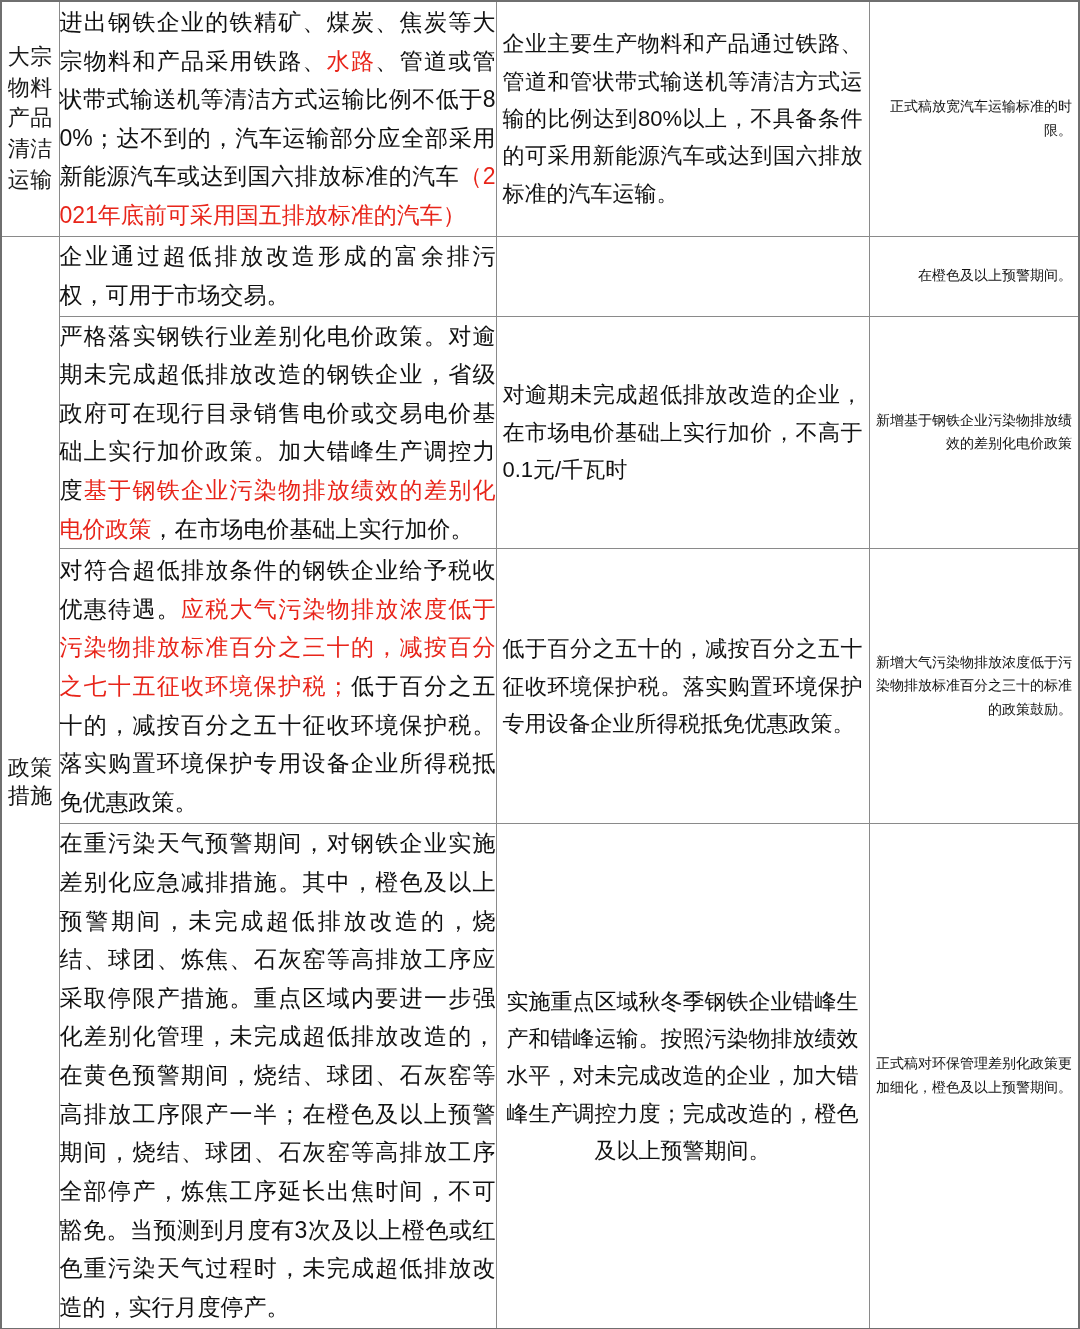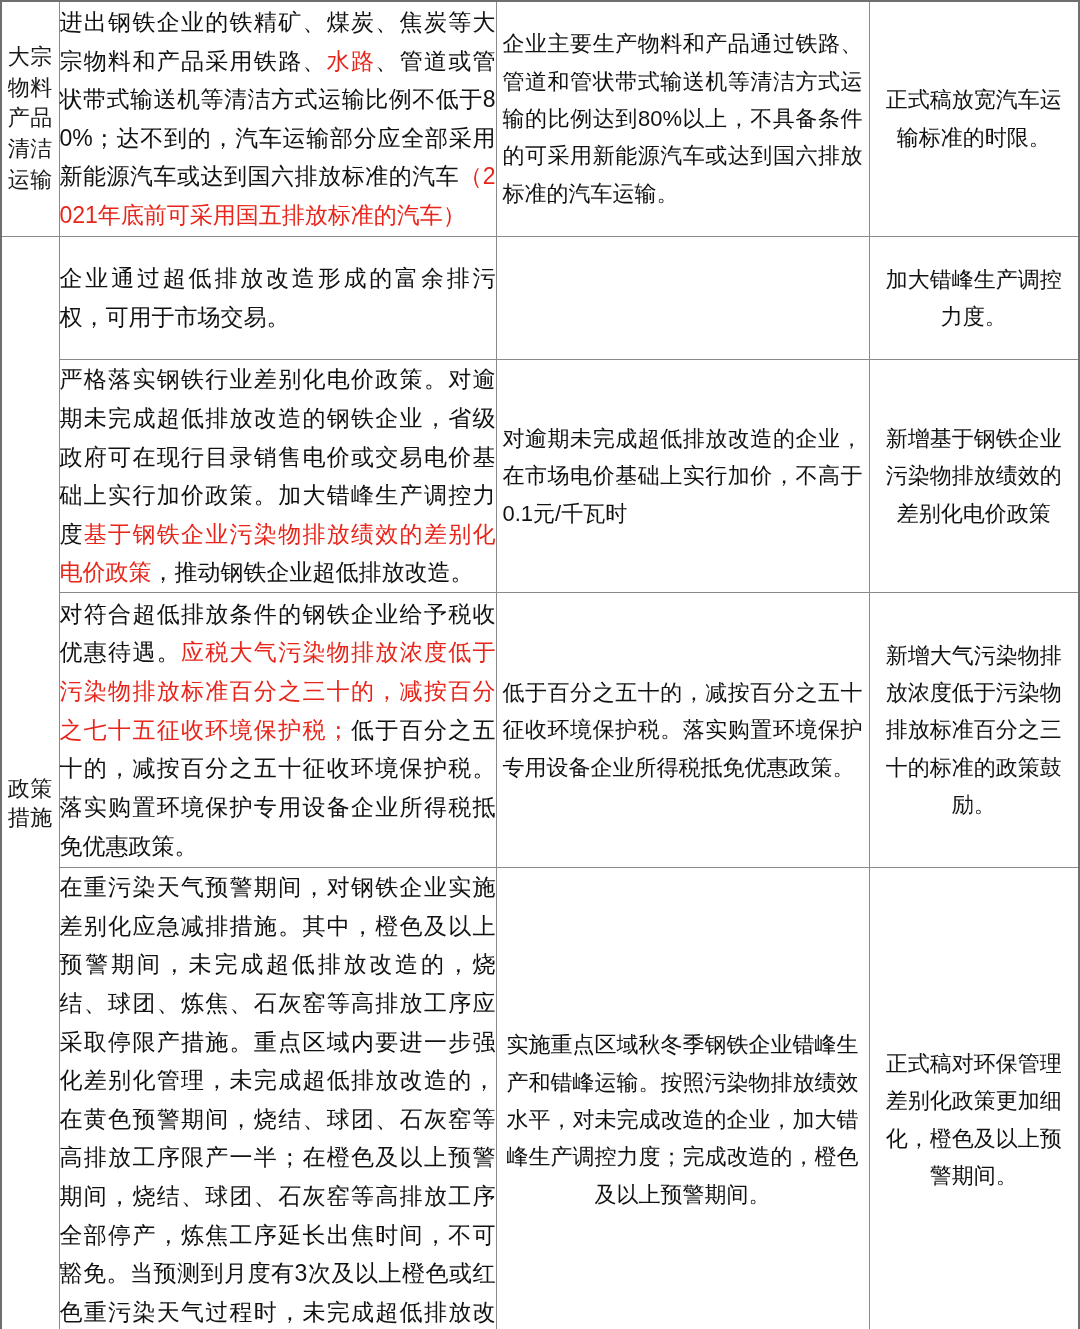--- a/index.html
+++ b/index.html
@@ -61,24 +61,24 @@
   .para.center {
     text-align: center;
   }
   .para.small {
     font-size: 22px;
     line-height: 1.70;
     padding: 7px 6px;
     margin-left: 36px;
   }
   .para.note {
-    font-size: 22px;
+    font-size: 14px;
     line-height: 1.70;
-    text-align: center;
-    padding: 24px 6px;
+    text-align: right;
+    padding: 7px 6px;
   }
   .red { color: #e8251a; }
   .emptycell { }
 
   
   .cat-transport { font-size: 22px; line-height: 1.40; }
 </style>
 </head>
 <body>
 
@@ -103,24 +103,24 @@
         <td class="para small" id="final-0"><span>企业主要生产物料和产品通过铁路、管道和管状带式输送机等清洁方式运输的比例达到80%以上，不具备条件的可采用新能源汽车或达到国六排放标准的汽车运输。</span></td>
         <td class="para note" id="note-0"><span>正式稿放宽汽车运输标准的时限。</span></td>
       </tr>
       <tr style="height:80px;">
         <td class="cat" rowspan="4" id="cat-policy">
             <span>政策</span>
             <span>措施</span>
           </td>
         <td class="para" id="draft-1"><span>企业通过超低排放改造形成的富余排污权，可用于市场交易。</span></td>
         <td class="para small emptycell" id="final-1"></td>
-        <td class="para note" id="note-1"><span>加大错峰生产调控力度。</span></td>
+        <td class="para note" id="note-1"><span>在橙色及以上预警期间。</span></td>
       </tr>
       <tr style="height:232px;">
-        <td class="para" id="draft-2"><span>严格落实钢铁行业差别化电价政策。对逾期未完成超低排放改造的钢铁企业，省级政府可在现行目录销售电价或交易电价基础上实行加价政策。加大错峰生产调控力度</span><span class="red">基于钢铁企业污染物排放绩效的差别化电价政策</span><span>，推动钢铁企业超低排放改造。</span></td>
+        <td class="para" id="draft-2"><span>严格落实钢铁行业差别化电价政策。对逾期未完成超低排放改造的钢铁企业，省级政府可在现行目录销售电价或交易电价基础上实行加价政策。加大错峰生产调控力度</span><span class="red">基于钢铁企业污染物排放绩效的差别化电价政策</span><span>，在市场电价基础上实行加价。</span></td>
         <td class="para small" id="final-2"><span>对逾期未完成超低排放改造的企业，在市场电价基础上实行加价，不高于0.1元/千瓦时</span></td>
         <td class="para note" id="note-2"><span>新增基于钢铁企业污染物排放绩效的差别化电价政策</span></td>
       </tr>
       <tr style="height:275px;">
         <td class="para" id="draft-3"><span>对符合超低排放条件的钢铁企业给予税收优惠待遇。</span><span class="red">应税大气污染物排放浓度低于污染物排放标准百分之三十的，减按百分之七十五征收环境保护税；</span><span>低于百分之五十的，减按百分之五十征收环境保护税。落实购置环境保护专用设备企业所得税抵免优惠政策。</span></td>
         <td class="para small" id="final-3"><span>低于百分之五十的，减按百分之五十征收环境保护税。落实购置环境保护专用设备企业所得税抵免优惠政策。</span></td>
         <td class="para note" id="note-3"><span>新增大气污染物排放浓度低于污染物排放标准百分之三十的标准的政策鼓励。</span></td>
       </tr>
       <tr style="height:505px;">
         <td class="para" id="draft-4" style="vertical-align:top;"><span>在重污染天气预警期间，对钢铁企业实施差别化应急减排措施。其中，橙色及以上预警期间，未完成超低排放改造的，烧结、球团、炼焦、石灰窑等高排放工序应采取停限产措施。重点区域内要进一步强化差别化管理，未完成超低排放改造的，在黄色预警期间，烧结、球团、石灰窑等高排放工序限产一半；在橙色及以上预警期间，烧结、球团、石灰窑等高排放工序全部停产，炼焦工序延长出焦时间，不可豁免。当预测到月度有3次及以上橙色或红色重污染天气过程时，未完成超低排放改造的，实行月度停产。</span></td>

